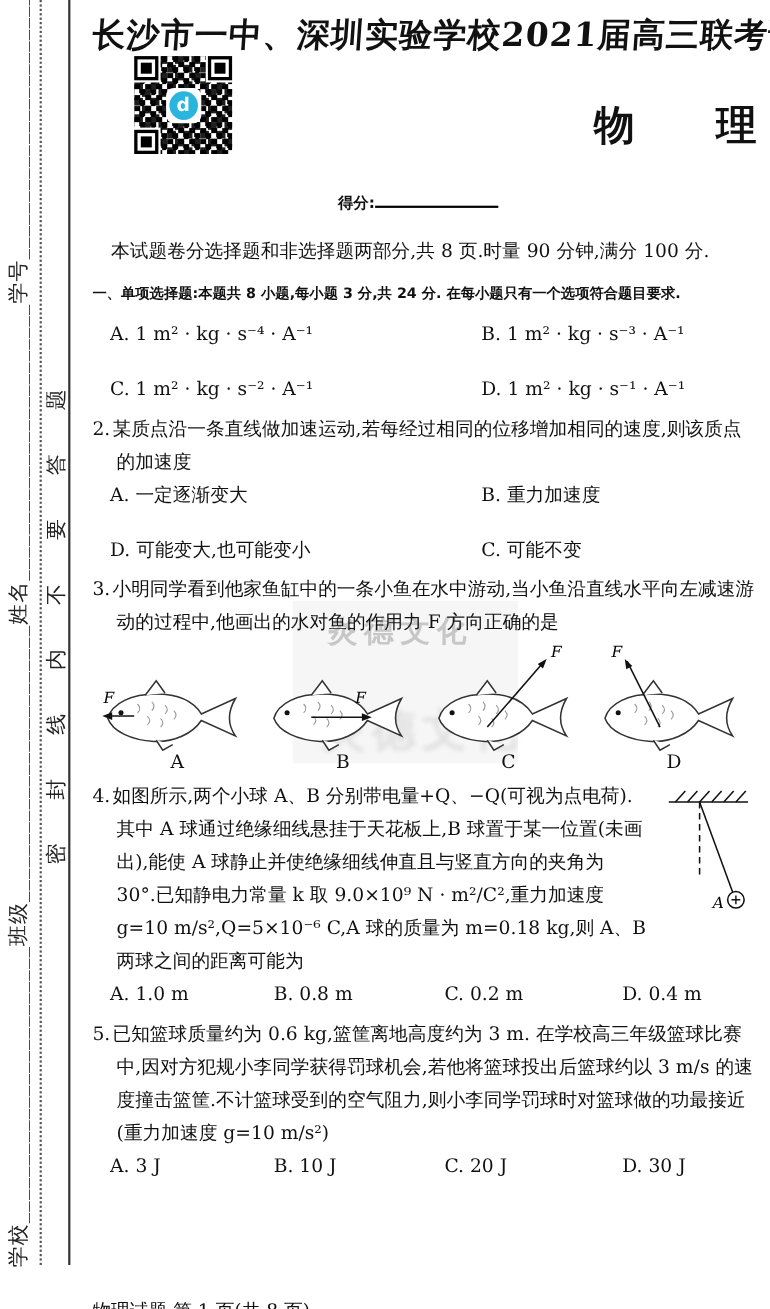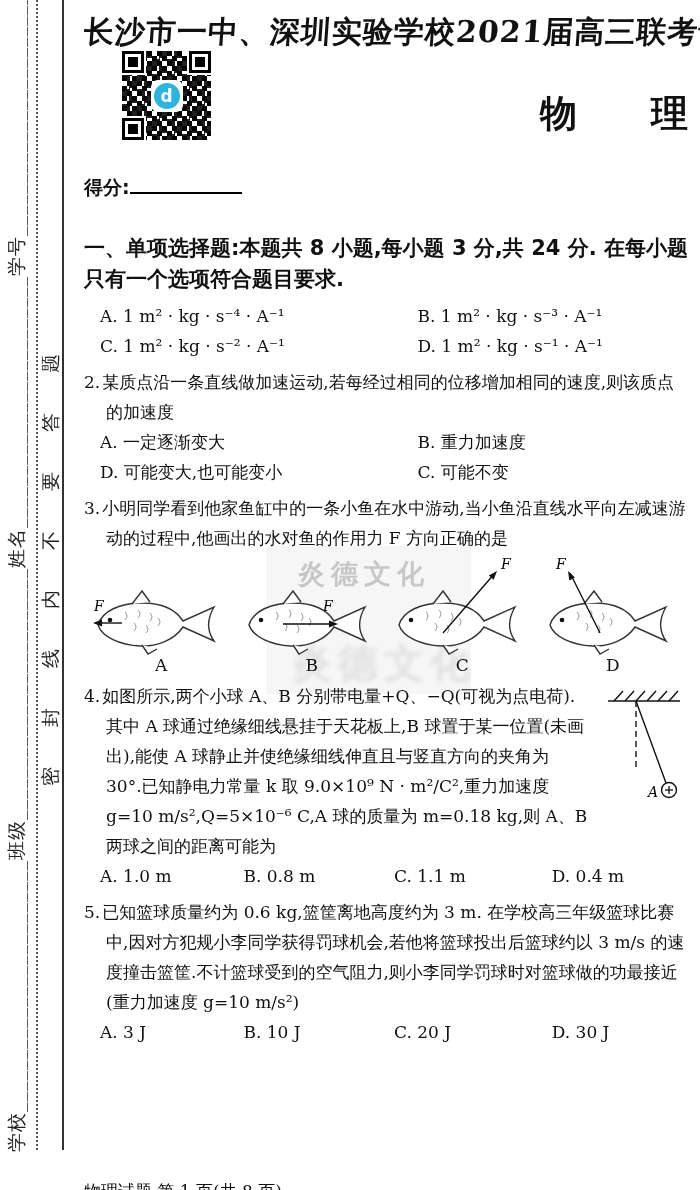--- a/index.html
+++ b/index.html
@@ -58,36 +58,36 @@
   .qr-logo {
     position:absolute; left:50%; top:50%; width:32px; height:32px; margin:-16px 0 0 -16px;
     background:#fff; border-radius:7px; display:flex; align-items:center; justify-content:center;
   }
   .qr-logo-circle {
     width:26px; height:26px; border-radius:50%; background:#2ab5de; color:#fff;
     font-family:"DejaVu Sans","Liberation Sans",sans-serif; font-weight:bold; font-size:17px;
     display:flex; align-items:center; justify-content:center;
   }
 
-  .score-line { margin-top:6px; text-align:left; padding-right:12px; font-size:19px; font-weight:bold;
+  .score-line { margin-top:6px; text-align:center; padding-right:12px; font-size:14px; font-weight:bold;
     font-family:"DejaVu Sans","Liberation Sans",sans-serif; }
   .score-blank { display:inline-block; width:112px; height:1em; border-bottom:2px solid #000; }
 
   .intro { margin-top:20px; line-height:30px; text-indent:1em; }
 
   .section-heading {
-    margin-top:32px; line-height:31px; font-weight:bold; font-size:21px;
+    margin-top:8px; line-height:31px; font-weight:bold; font-size:13px;
     font-family:"DejaVu Sans","Liberation Sans",sans-serif;
   }
 
   .q { margin-top:6px; line-height:30px; }
   .q-text { padding-left:22px; text-indent:-22px; }
   .q-num { padding-right:2px; }
 
-  .opts { margin-left:16px; display:grid; line-height:30px; }
+  .opts { margin-left:16px; display:grid; line-height:30px;gap:20px; }
   .cols-2 { grid-template-columns:54% 46%; }
   .cols-4 { grid-template-columns:1fr 1.05fr 1.1fr 0.95fr; }
 
   
   .fish-row { display:flex; margin-left:2px; margin-top:2px; }
   .fish-fig { width:25%; text-align:center; }
   .fish-fig svg { display:block; margin:0 auto; }
   .fig-label { line-height:20px; font-size:17px; }
 
   
@@ -123,20 +123,21 @@
         <div class="qr-logo-circle">d</div>
       </div>
     </div>
     <div class="subject-title">物　　理</div>
   </div>
 
   <div class="score-line">
     <span>得分:</span><span class="score-blank"></span>
   </div>
 
+  <div class="intro">本试题卷分选择题和非选择题两部分,共 8 页.时量 90 分钟,满分 100 分.</div>
 
   <div class="section-heading">一、单项选择题:本题共 8 小题,每小题 3 分,共 24 分. 在每小题只有一个选项符合题目要求.</div>
 
   <div class="q">
     <div class="opts cols-2">
       <span>A. 1 m² · kg · s⁻⁴ · A⁻¹</span>
       <span>B. 1 m² · kg · s⁻³ · A⁻¹</span>
       <span>C. 1 m² · kg · s⁻² · A⁻¹</span>
       <span>D. 1 m² · kg · s⁻¹ · A⁻¹</span>
     </div>
@@ -266,21 +267,21 @@
       </g>
       <circle cx="73" cy="107" r="7.5" fill="#fff" stroke="#111" stroke-width="1.4"></circle>
       <line x1="73" y1="103" x2="73" y2="111" stroke="#111" stroke-width="1.3"></line>
       <line x1="69" y1="107" x2="77" y2="107" stroke="#111" stroke-width="1.3"></line>
       <text class="flabel" x="52" y="114">A</text>
     </svg>
     <div class="q-text"><span class="q-num">4.</span><span>如图所示,两个小球 A、B 分别带电量+Q、−Q(可视为点电荷).其中 A 球通过绝缘细线悬挂于天花板上,B 球置于某一位置(未画出),能使 A 球静止并使绝缘细线伸直且与竖直方向的夹角为 30°.已知静电力常量 k 取 9.0×10⁹ N · m²/C²,重力加速度 g=10 m/s²,Q=5×10⁻⁶ C,A 球的质量为 m=0.18 kg,则 A、B 两球之间的距离可能为</span></div>
     <div class="opts cols-4" style="clear:both;">
       <span>A. 1.0 m</span>
       <span>B. 0.8 m</span>
-      <span>C. 1.1 m</span>
+      <span>C. 0.2 m</span>
       <span>D. 0.4 m</span>
     </div>
   </div>
 
   <div class="q">
     <div class="q-text"><span class="q-num">5.</span><span>已知篮球质量约为 0.6 kg,篮筐离地高度约为 3 m. 在学校高三年级篮球比赛中,因对方犯规小李同学获得罚球机会,若他将篮球投出后篮球约以 3 m/s 的速度撞击篮筐.不计篮球受到的空气阻力,则小李同学罚球时对篮球做的功最接近(重力加速度 g=10 m/s²)</span></div>
     <div class="opts cols-4">
       <span>A. 3 J</span>
       <span>B. 10 J</span>
       <span>C. 20 J</span>

